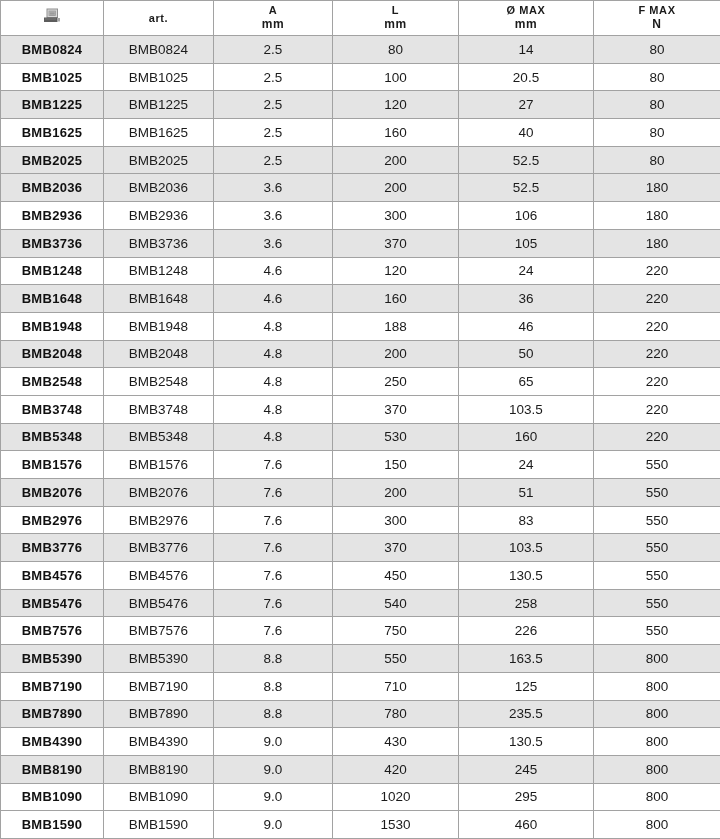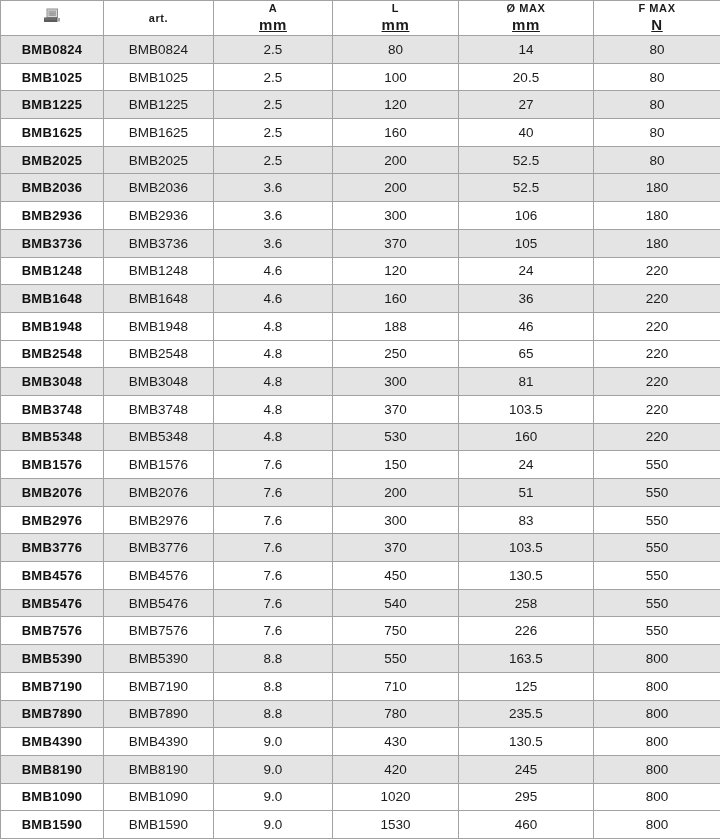--- a/index.html
+++ b/index.html
@@ -9,21 +9,21 @@
   th, td {
     border: 1px solid #a2a2a2;
     text-align: center;
     vertical-align: middle;
     color: #1b1b1b;
     padding: 0;
     overflow: hidden;
     white-space: nowrap;
   }
   thead th { height: 34px; font-size: 11px; font-weight: bold; line-height: 1.3; letter-spacing: 0.6px; background: #ffffff; }
-  thead th .hsub { display: block; font-size: 15px; font-weight: bold; text-decoration: underline; }
+  thead th .hsub { display: block; font-size: 12px; font-weight: bold; }
   tbody td { font-size: 13.5px; height: 22px; }
   tbody tr.shaded td { background: #e4e4e4; }
   td.c-name { font-weight: bold; font-size: 13px; letter-spacing: 0.3px; color: #111111; }
   td.c-art { font-weight: normal; }
   .prod-icon { display: inline-block; line-height: 0; }
 </style>
 </head>
 <body>
 
 <div class="table-wrap">
@@ -155,34 +155,34 @@
     <td class="c-fmax">220</td>
   </tr>
         <tr>
     <td class="c-name">BMB1948</td>
     <td class="c-art">BMB1948</td>
     <td class="c-a">4.8</td>
     <td class="c-l">188</td>
     <td class="c-dmax">46</td>
     <td class="c-fmax">220</td>
   </tr>
+        <tr class="shaded">
+    <td class="c-name">BMB2048</td>
+    <td class="c-art">BMB2048</td>
+    <td class="c-a">4.8</td>
+    <td class="c-l">200</td>
+    <td class="c-dmax">50</td>
+    <td class="c-fmax">220</td>
+  </tr>
         <tr>
     <td class="c-name">BMB2548</td>
     <td class="c-art">BMB2548</td>
     <td class="c-a">4.8</td>
     <td class="c-l">250</td>
     <td class="c-dmax">65</td>
-    <td class="c-fmax">220</td>
-  </tr>
-        <tr class="shaded">
-    <td class="c-name">BMB3048</td>
-    <td class="c-art">BMB3048</td>
-    <td class="c-a">4.8</td>
-    <td class="c-l">300</td>
-    <td class="c-dmax">81</td>
     <td class="c-fmax">220</td>
   </tr>
         <tr>
     <td class="c-name">BMB3748</td>
     <td class="c-art">BMB3748</td>
     <td class="c-a">4.8</td>
     <td class="c-l">370</td>
     <td class="c-dmax">103.5</td>
     <td class="c-fmax">220</td>
   </tr>

